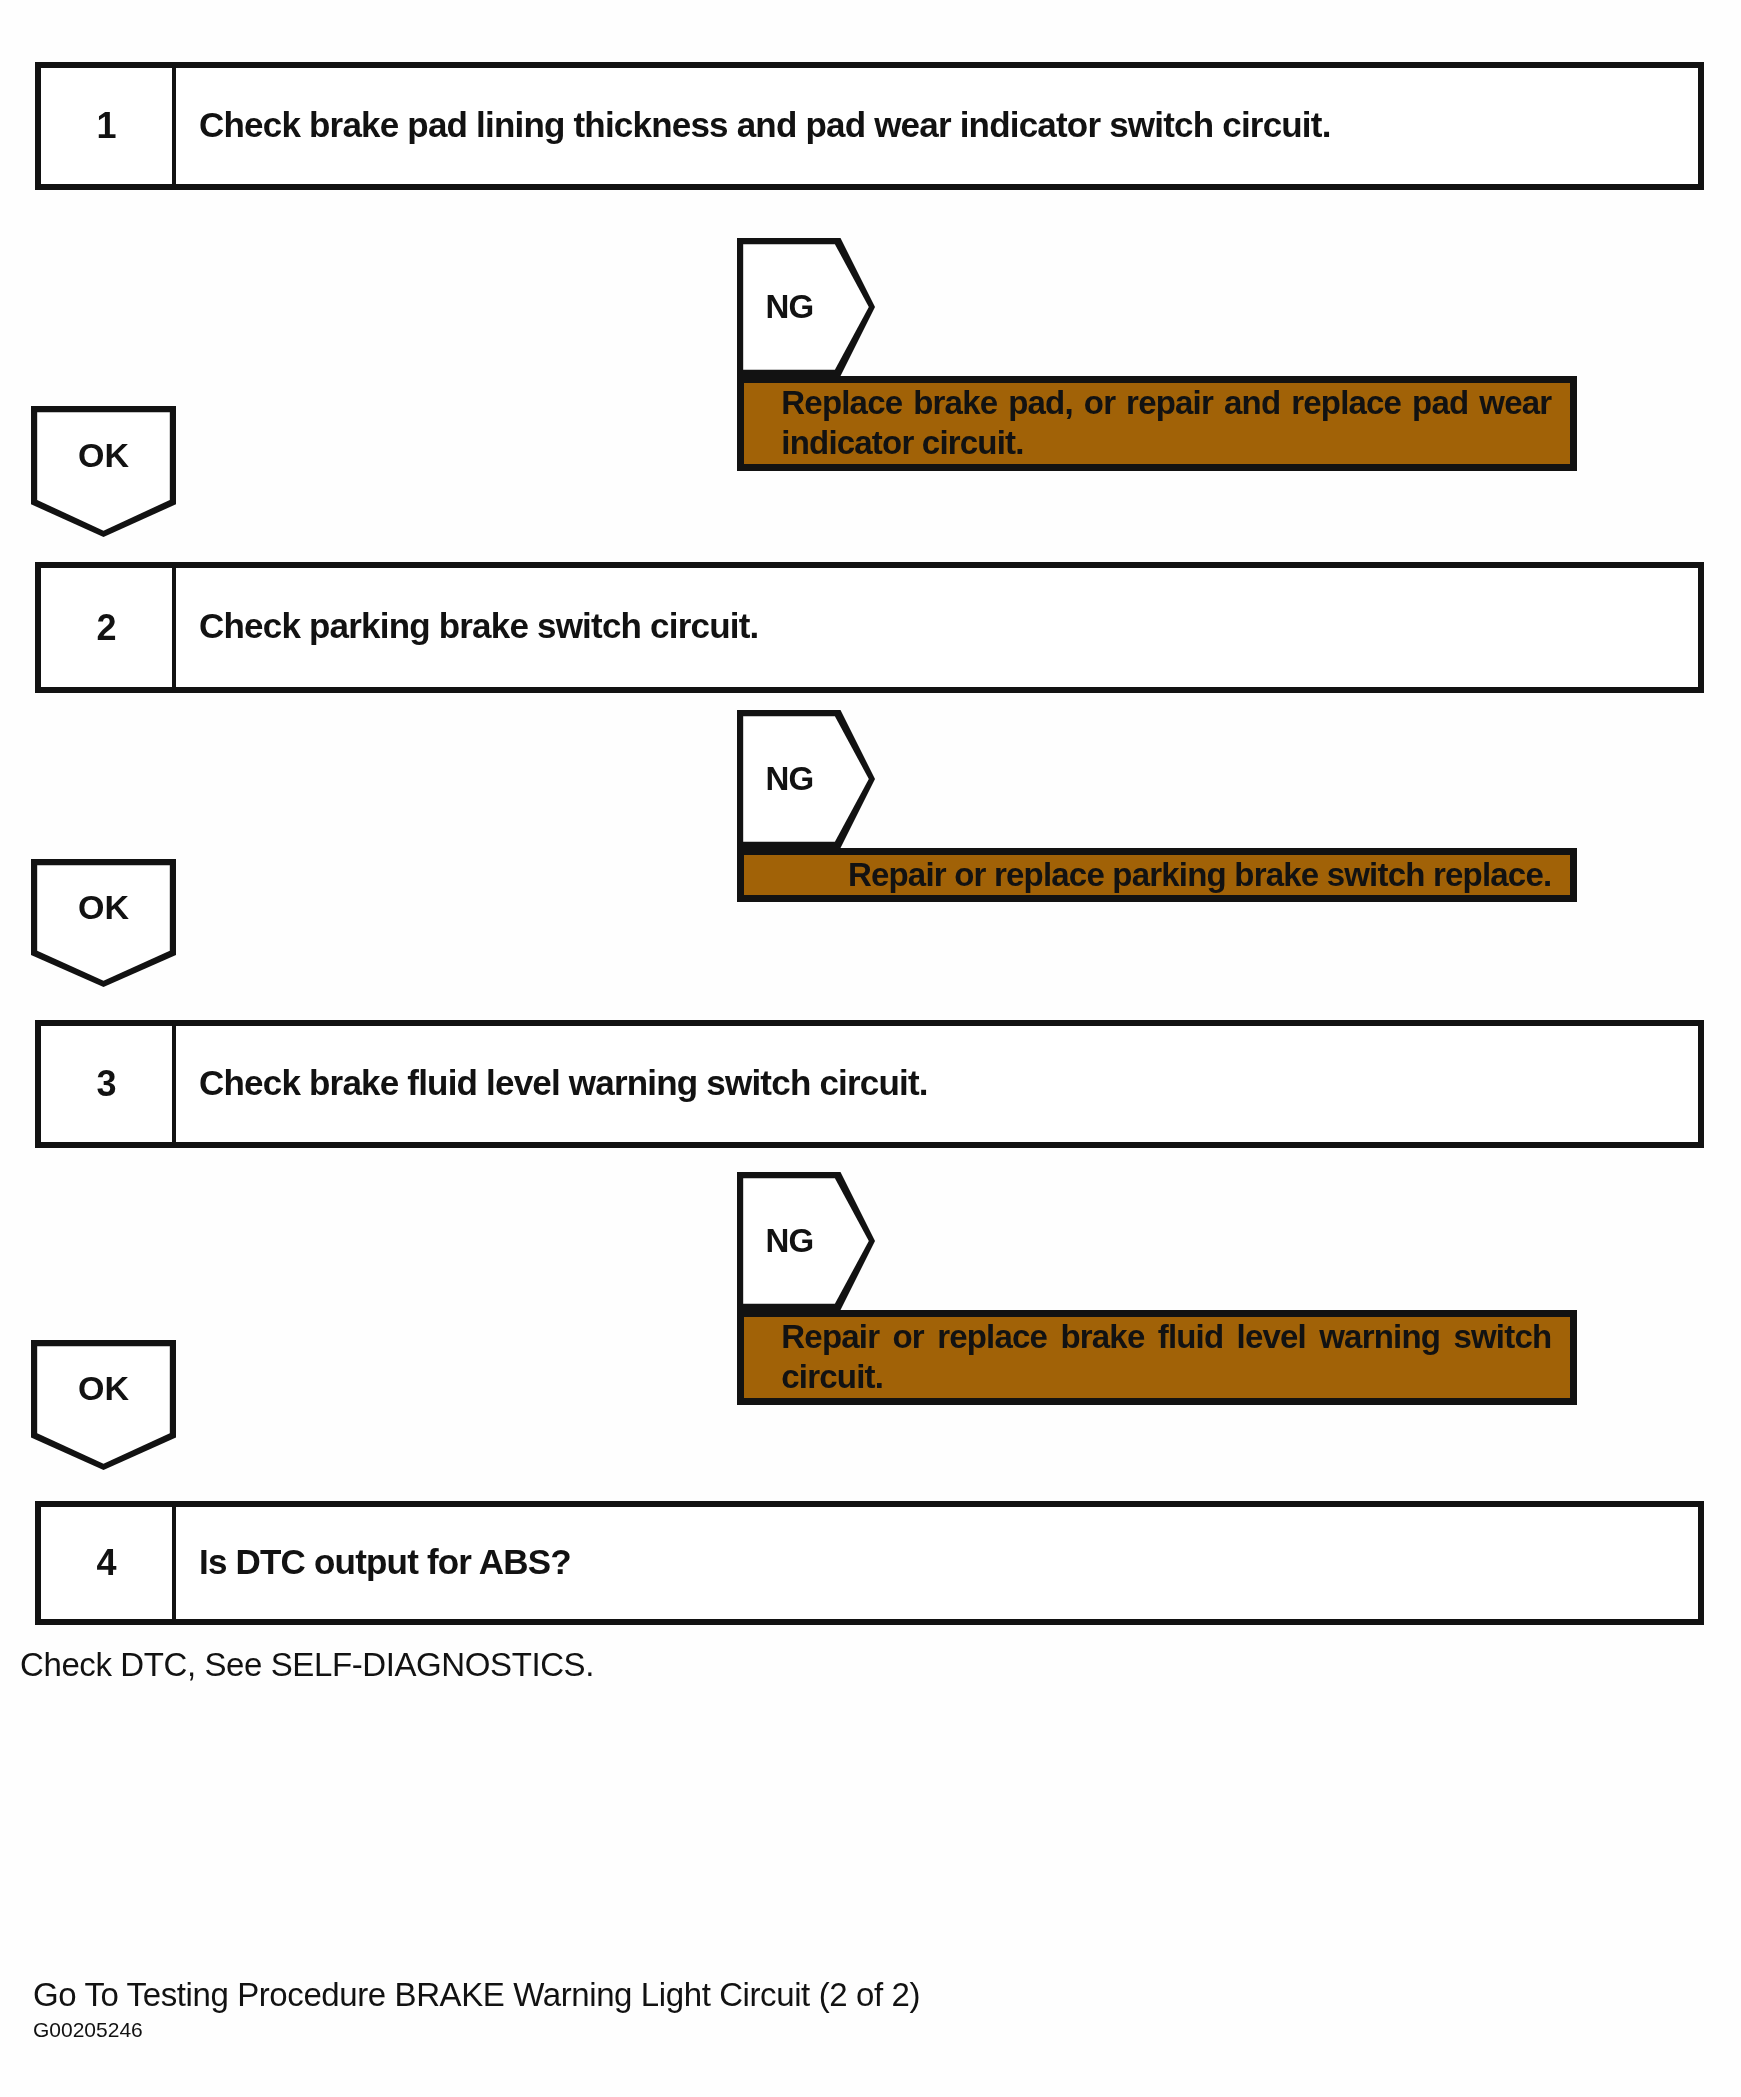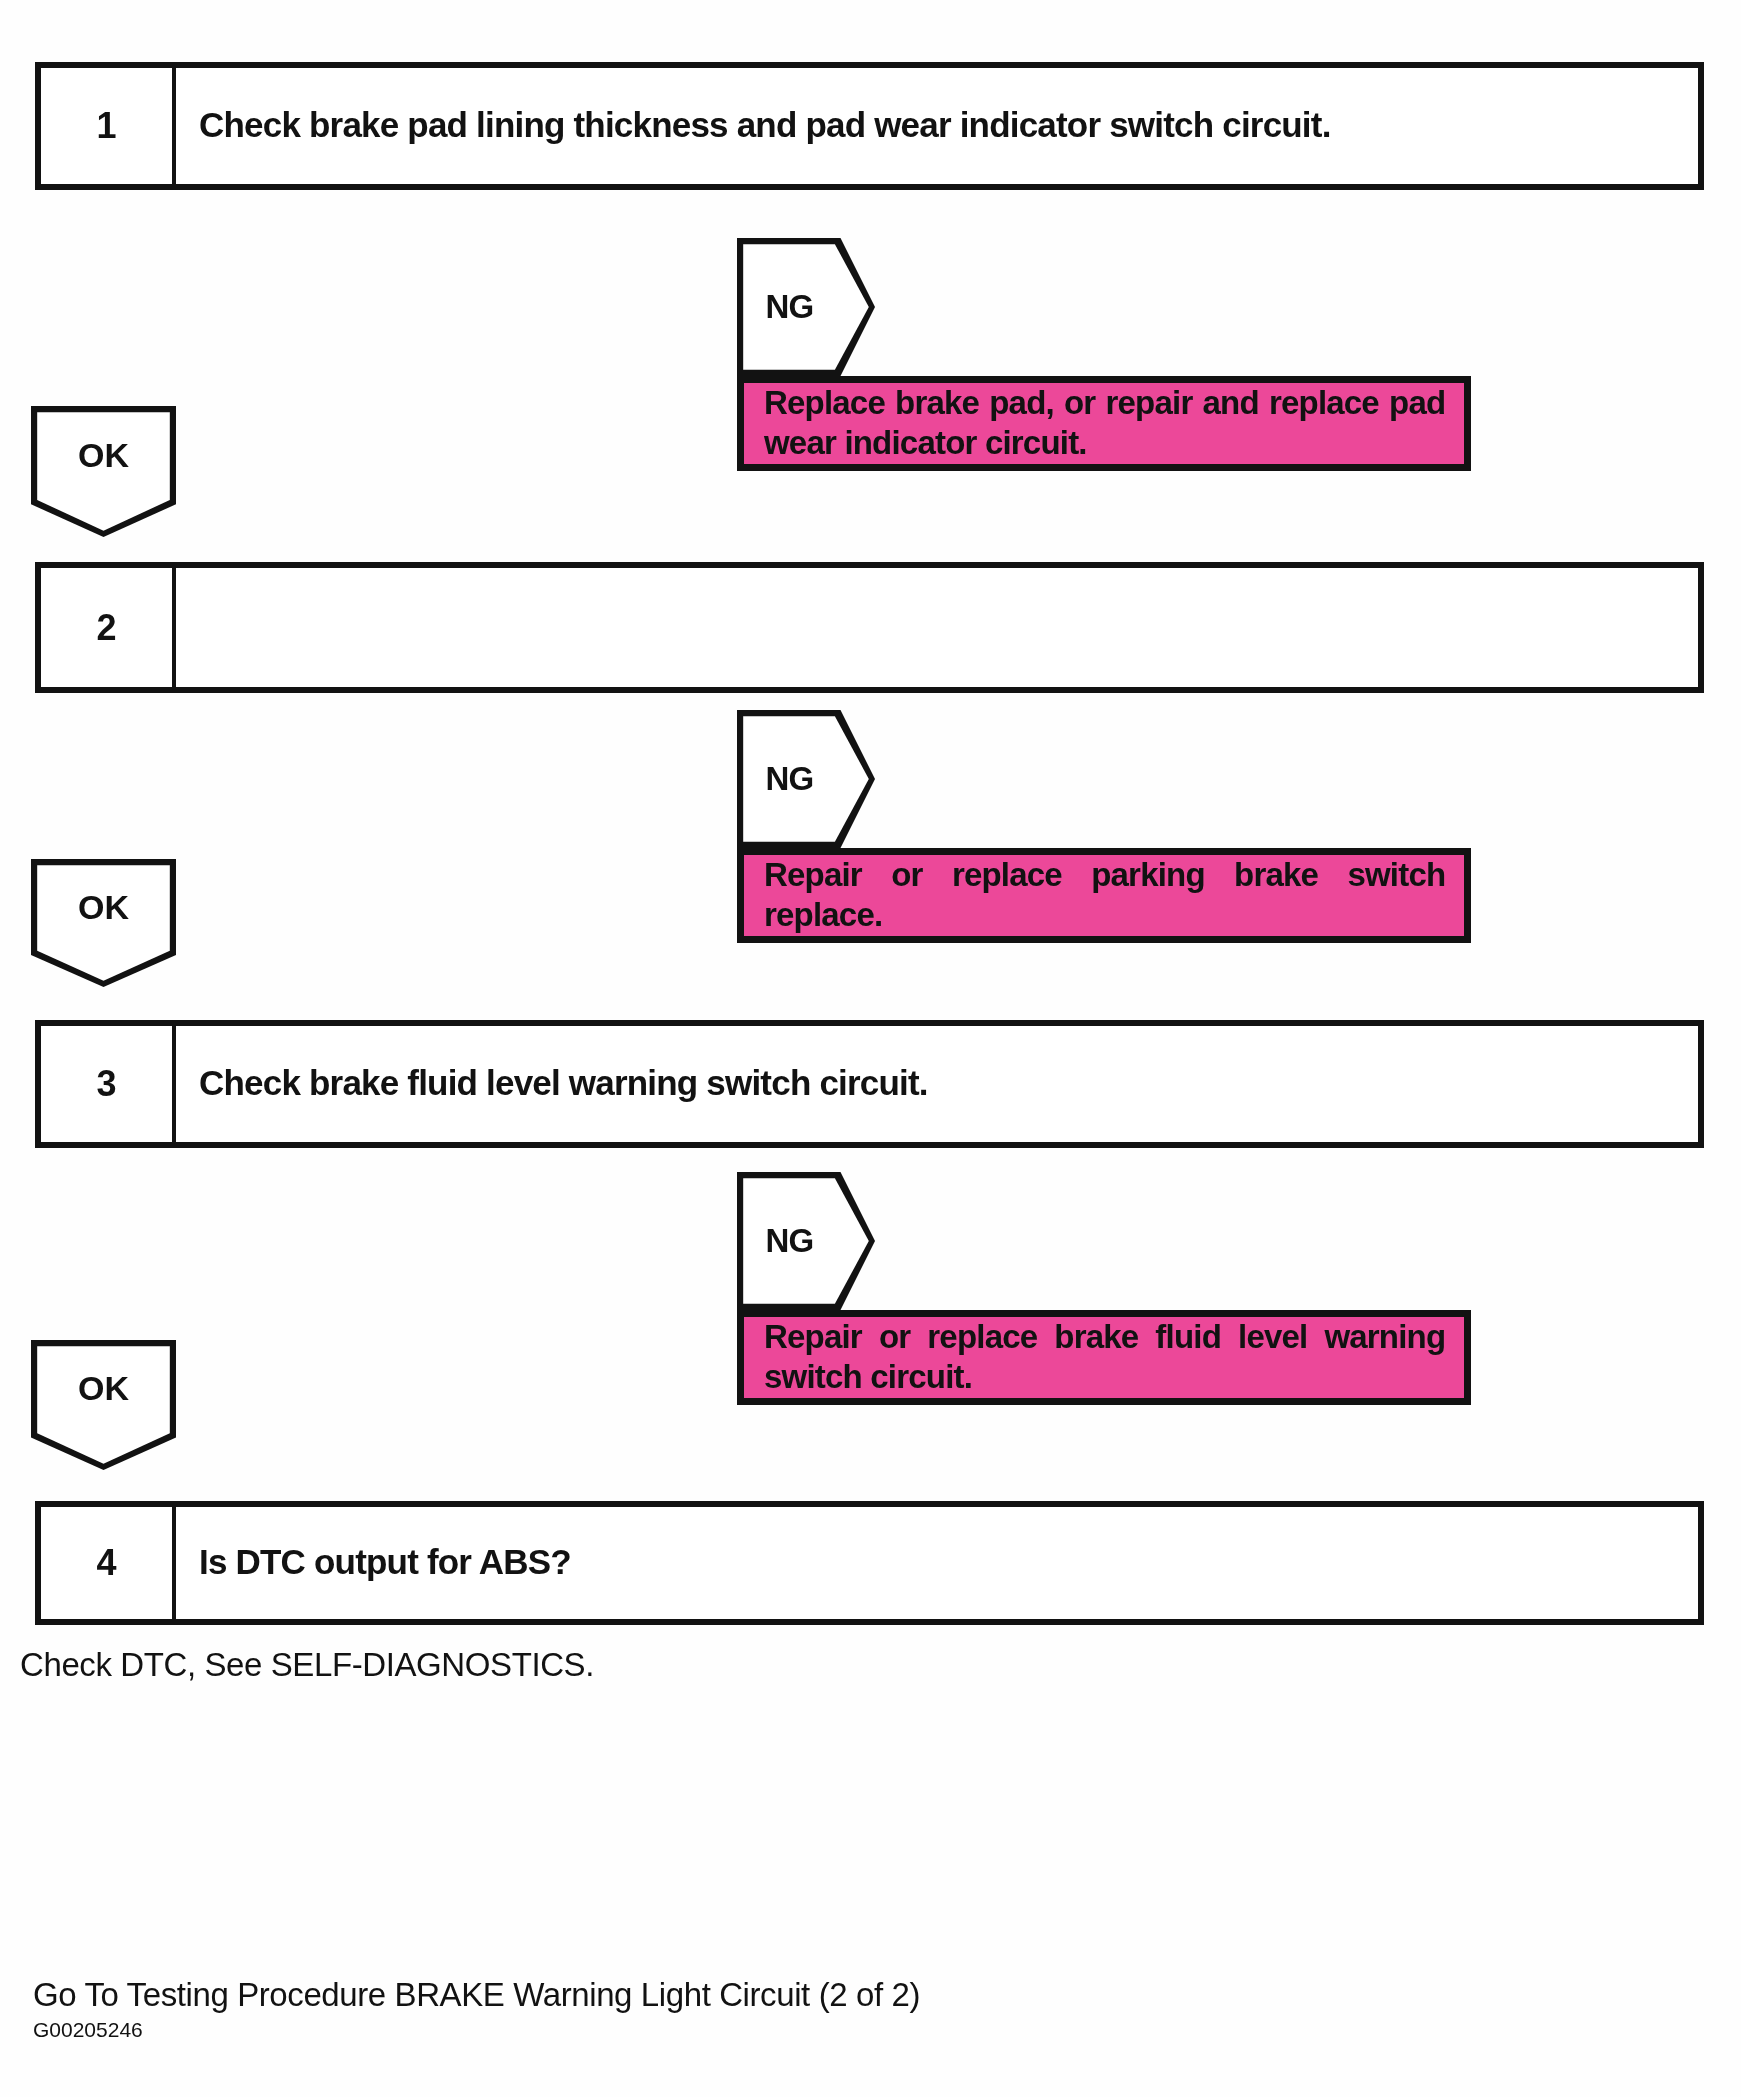--- a/index.html
+++ b/index.html
@@ -38,22 +38,22 @@
   .tag .shape-o{position:absolute;inset:0;background:#121212;
     clip-path:polygon(0 0,75% 0,100% 50%,75% 100%,0 100%);}
   .tag .shape-i{position:absolute;inset:6.2px;background:#fff;
     clip-path:polygon(0 0,73% 0,100% 50%,73% 100%,0 100%);}
   .tag .lbl{
     position:absolute;left:0;top:0;width:76%;height:100%;
     display:flex;align-items:center;justify-content:center;
     font-size:33px;font-weight:bold;letter-spacing:-0.8px;
   }
   .result{
-    border:7px solid #121212;background:#ec4899;
-    width:734px;box-sizing:border-box;
+    border:7px solid #121212;background:#a16207;
+    width:840px;box-sizing:border-box;
     display:flex;align-items:center;
     padding:0 18.7px 0 20px;
     justify-content:flex-end;
   }
   .result .txt{
     display:block;max-width:770px;
     font-size:33px;font-weight:bold;letter-spacing:-0.8px;
     line-height:1.22;text-align:justify;
   }
   
@@ -103,20 +103,21 @@
   </div>
 
   <div class="marker" style="top:406px;height:131px;">
     <div class="shape-o"></div>
     <div class="shape-i"></div>
     <div class="lbl">OK</div>
   </div>
 
   <div class="step" style="top:562px;height:131px;">
     <div class="num">2</div>
+    <div class="title">Check parking brake switch circuit.</div>
   </div>
 
   <div class="branch" style="top:710px;height:127px;">
     <div class="tag">
       <div class="shape-o"></div>
       <div class="shape-i"></div>
       <div class="lbl">NG</div>
     </div>
     <div class="result">
       <span class="txt">Repair or replace parking brake switch replace.</span>

